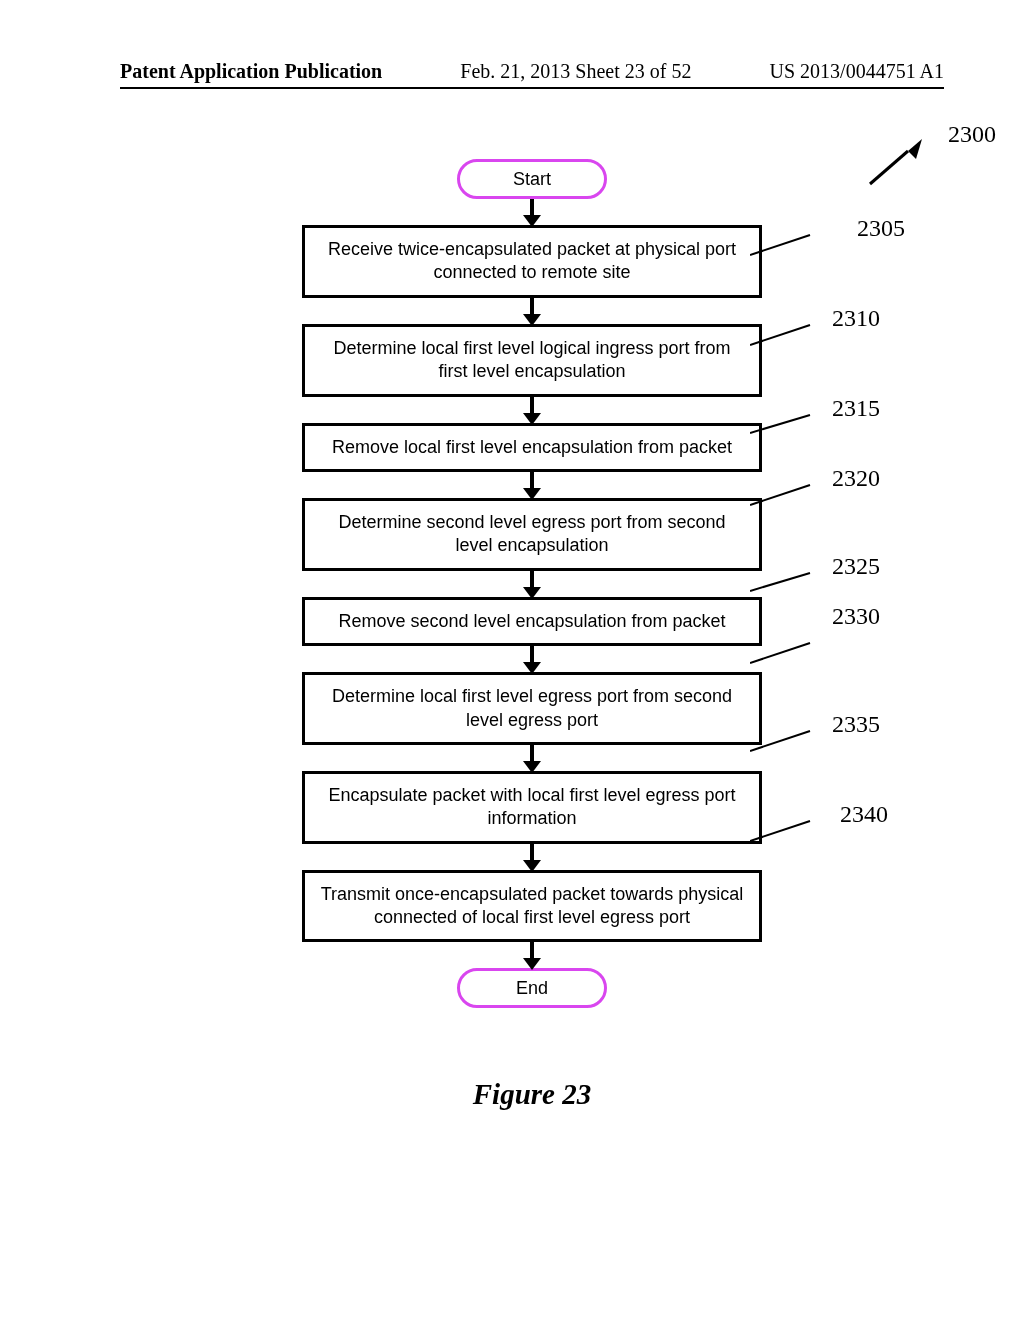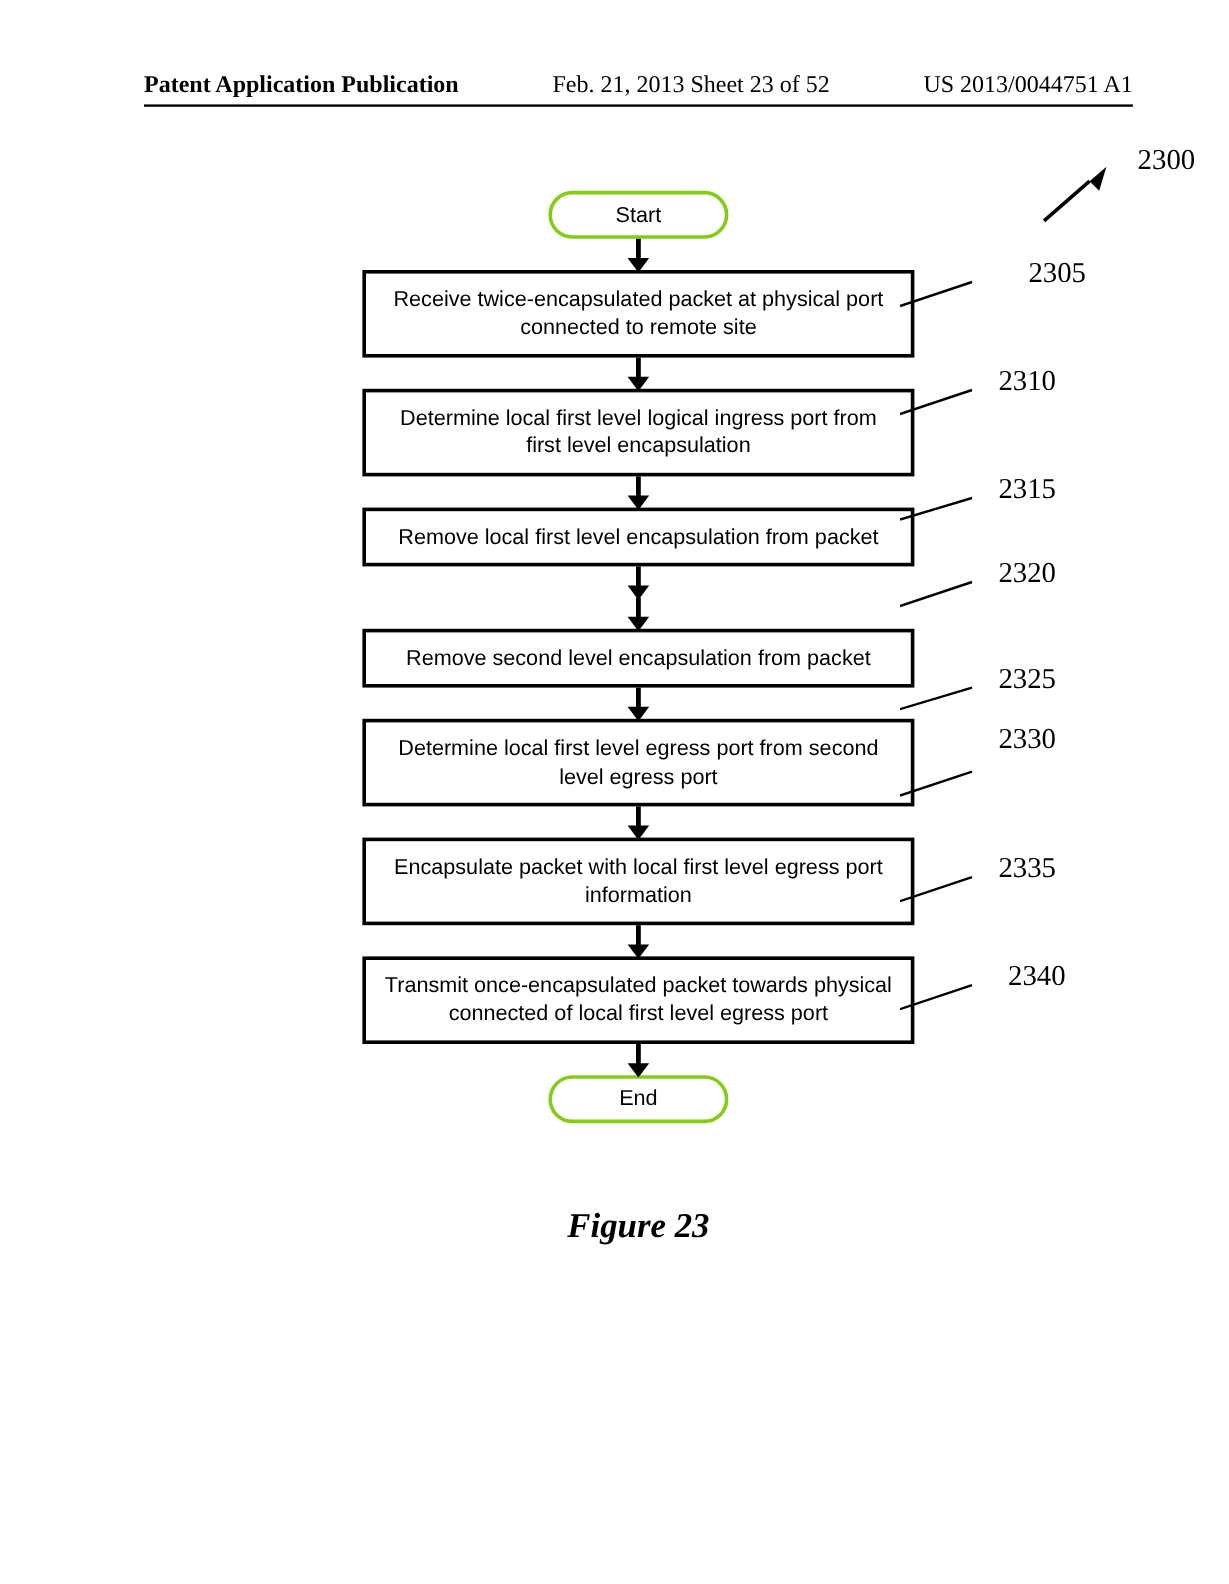--- a/index.html
+++ b/index.html
@@ -29,21 +29,21 @@
   .header-center { }
   .header-right { }
   .flowchart {
     position: relative;
     width: 560px;
     margin: 0 auto;
   }
   .terminal {
     width: 150px;
     height: 40px;
-    border: 3px solid #84cc16;
+    border: 3px solid #d946ef;
     border-radius: 22px;
     margin: 0 auto;
     display: flex;
     align-items: center;
     justify-content: center;
     font-size: 18px;
     background: #fff;
     box-sizing: border-box;
   }
   .process {
@@ -131,20 +131,21 @@
       <div class="arrow-wrap">
           <div class="arrow-line"></div>
           <div class="arrow-head"></div>
         </div>
       <div class="process">Remove local first level encapsulation from packet</div>
 
       <div class="arrow-wrap">
           <div class="arrow-line"></div>
           <div class="arrow-head"></div>
         </div>
+      <div class="process">Determine second level egress port from second level encapsulation</div>
 
       <div class="arrow-wrap">
           <div class="arrow-line"></div>
           <div class="arrow-head"></div>
         </div>
       <div class="process">Remove second level encapsulation from packet</div>
 
       <div class="arrow-wrap">
           <div class="arrow-line"></div>
           <div class="arrow-head"></div>

